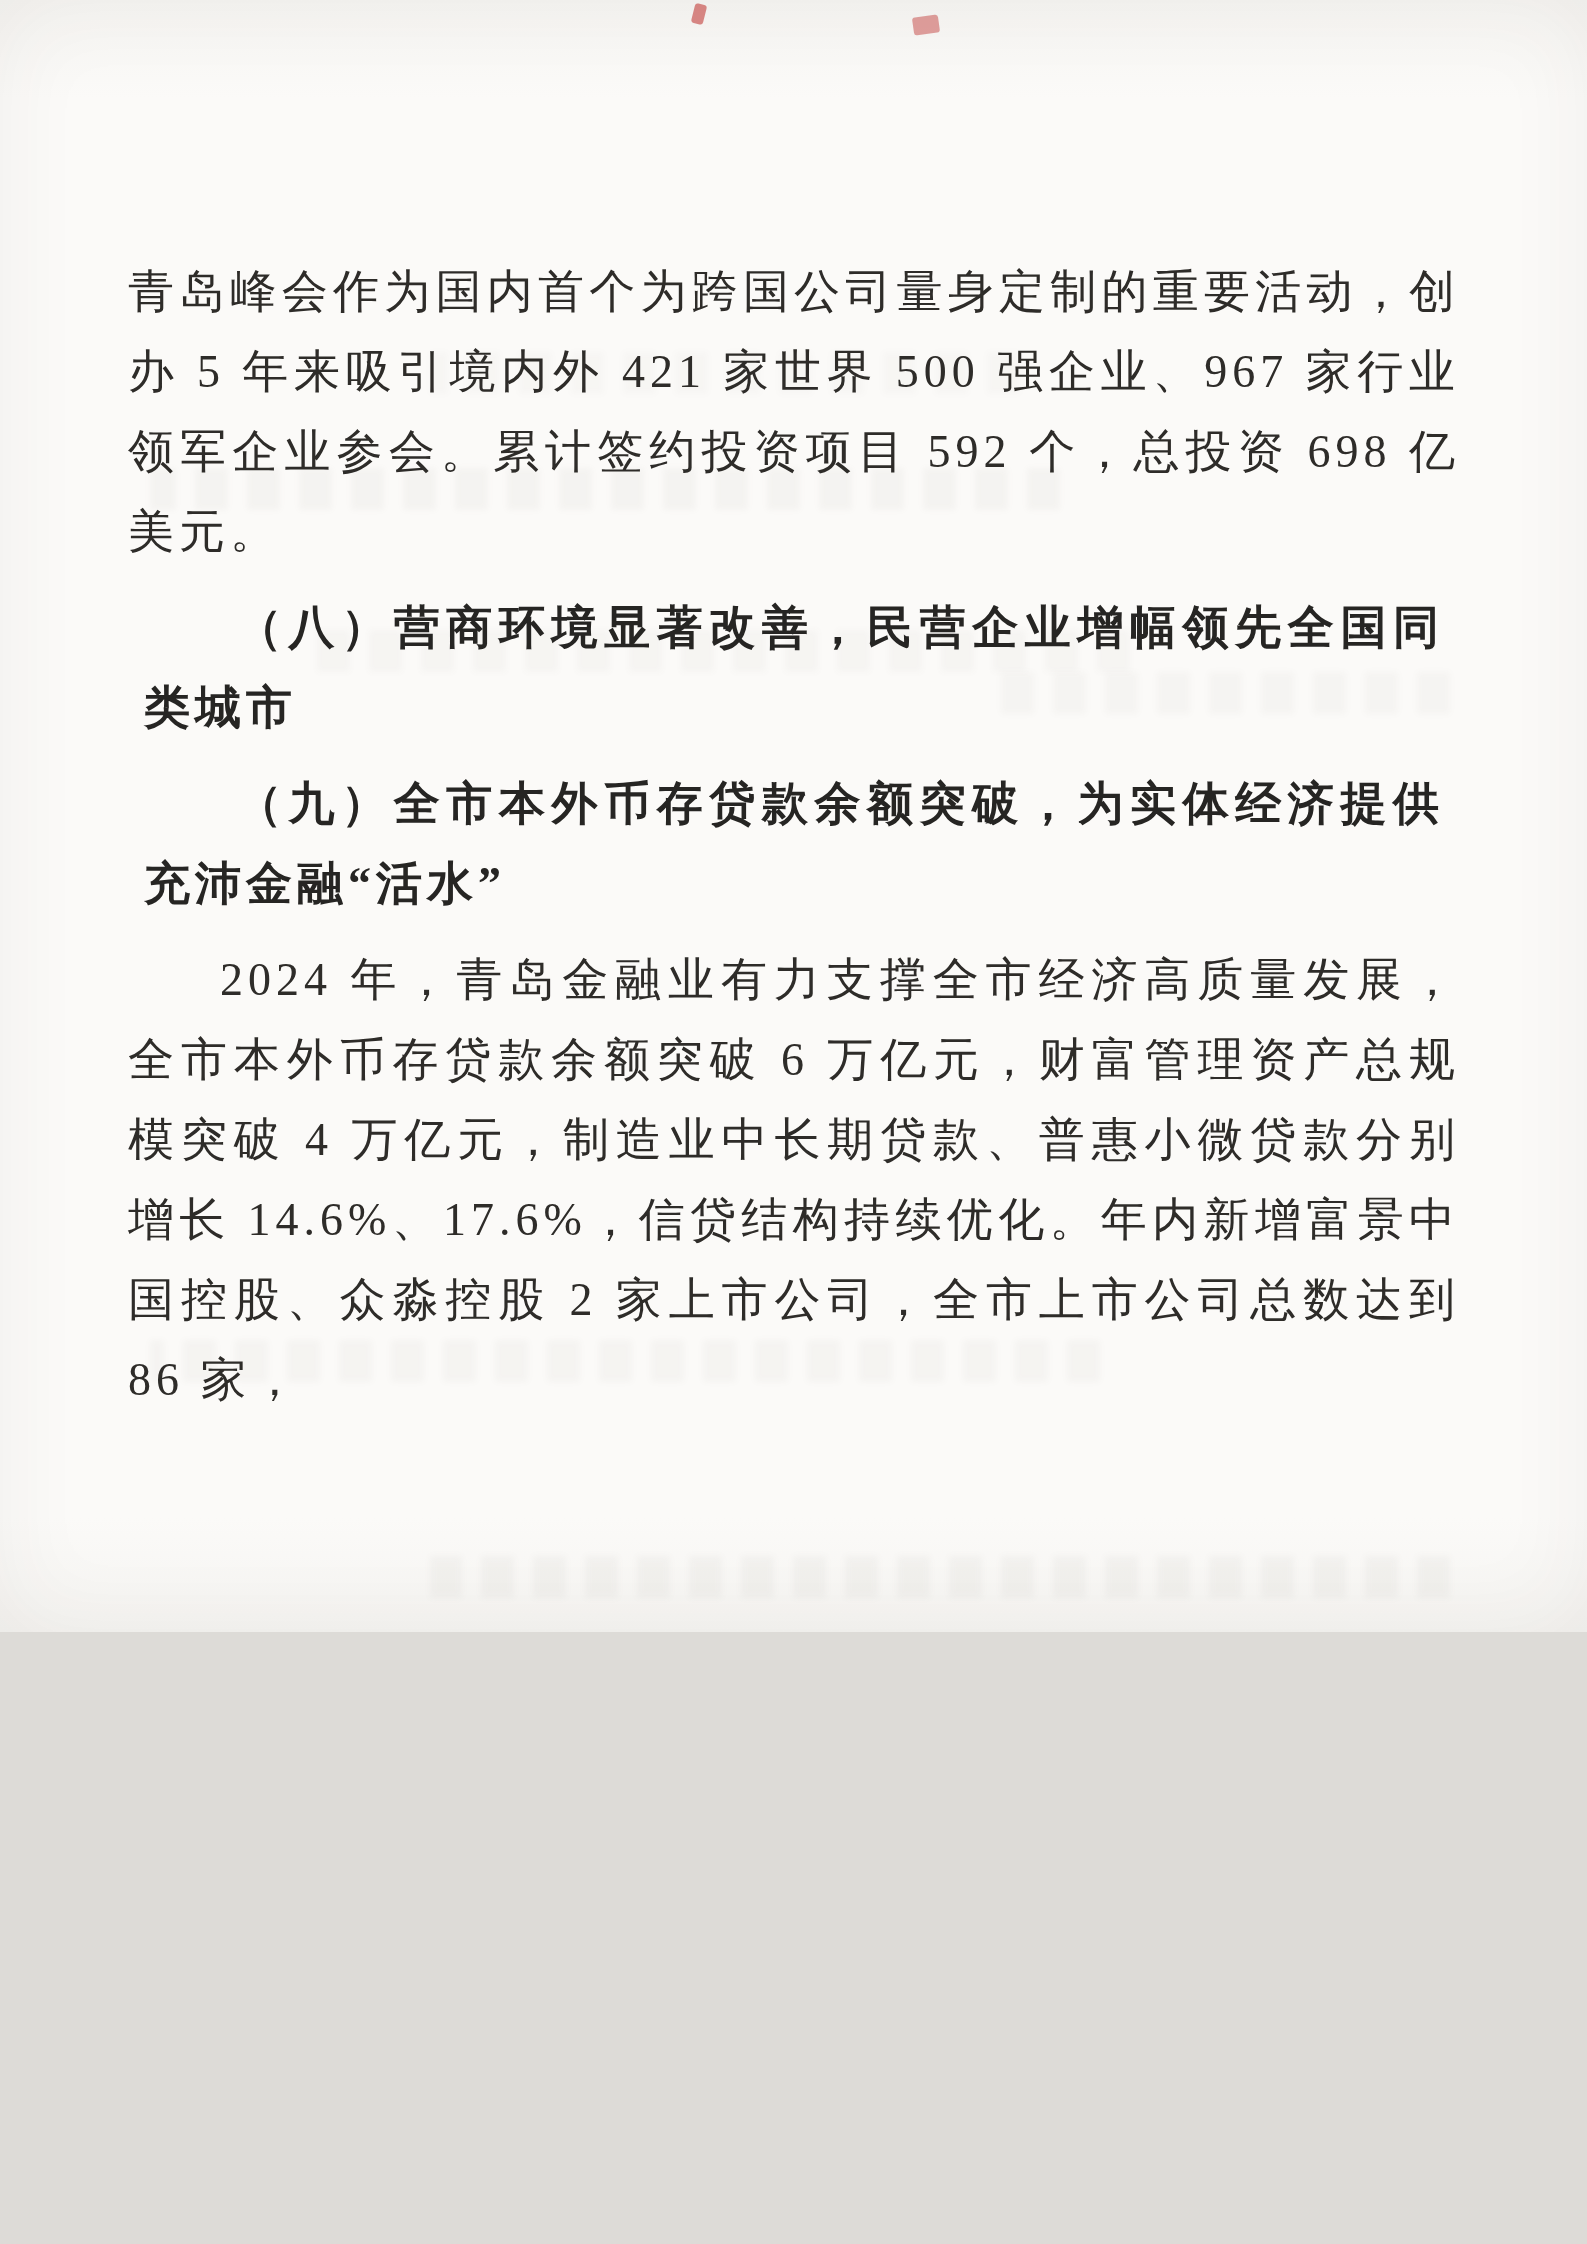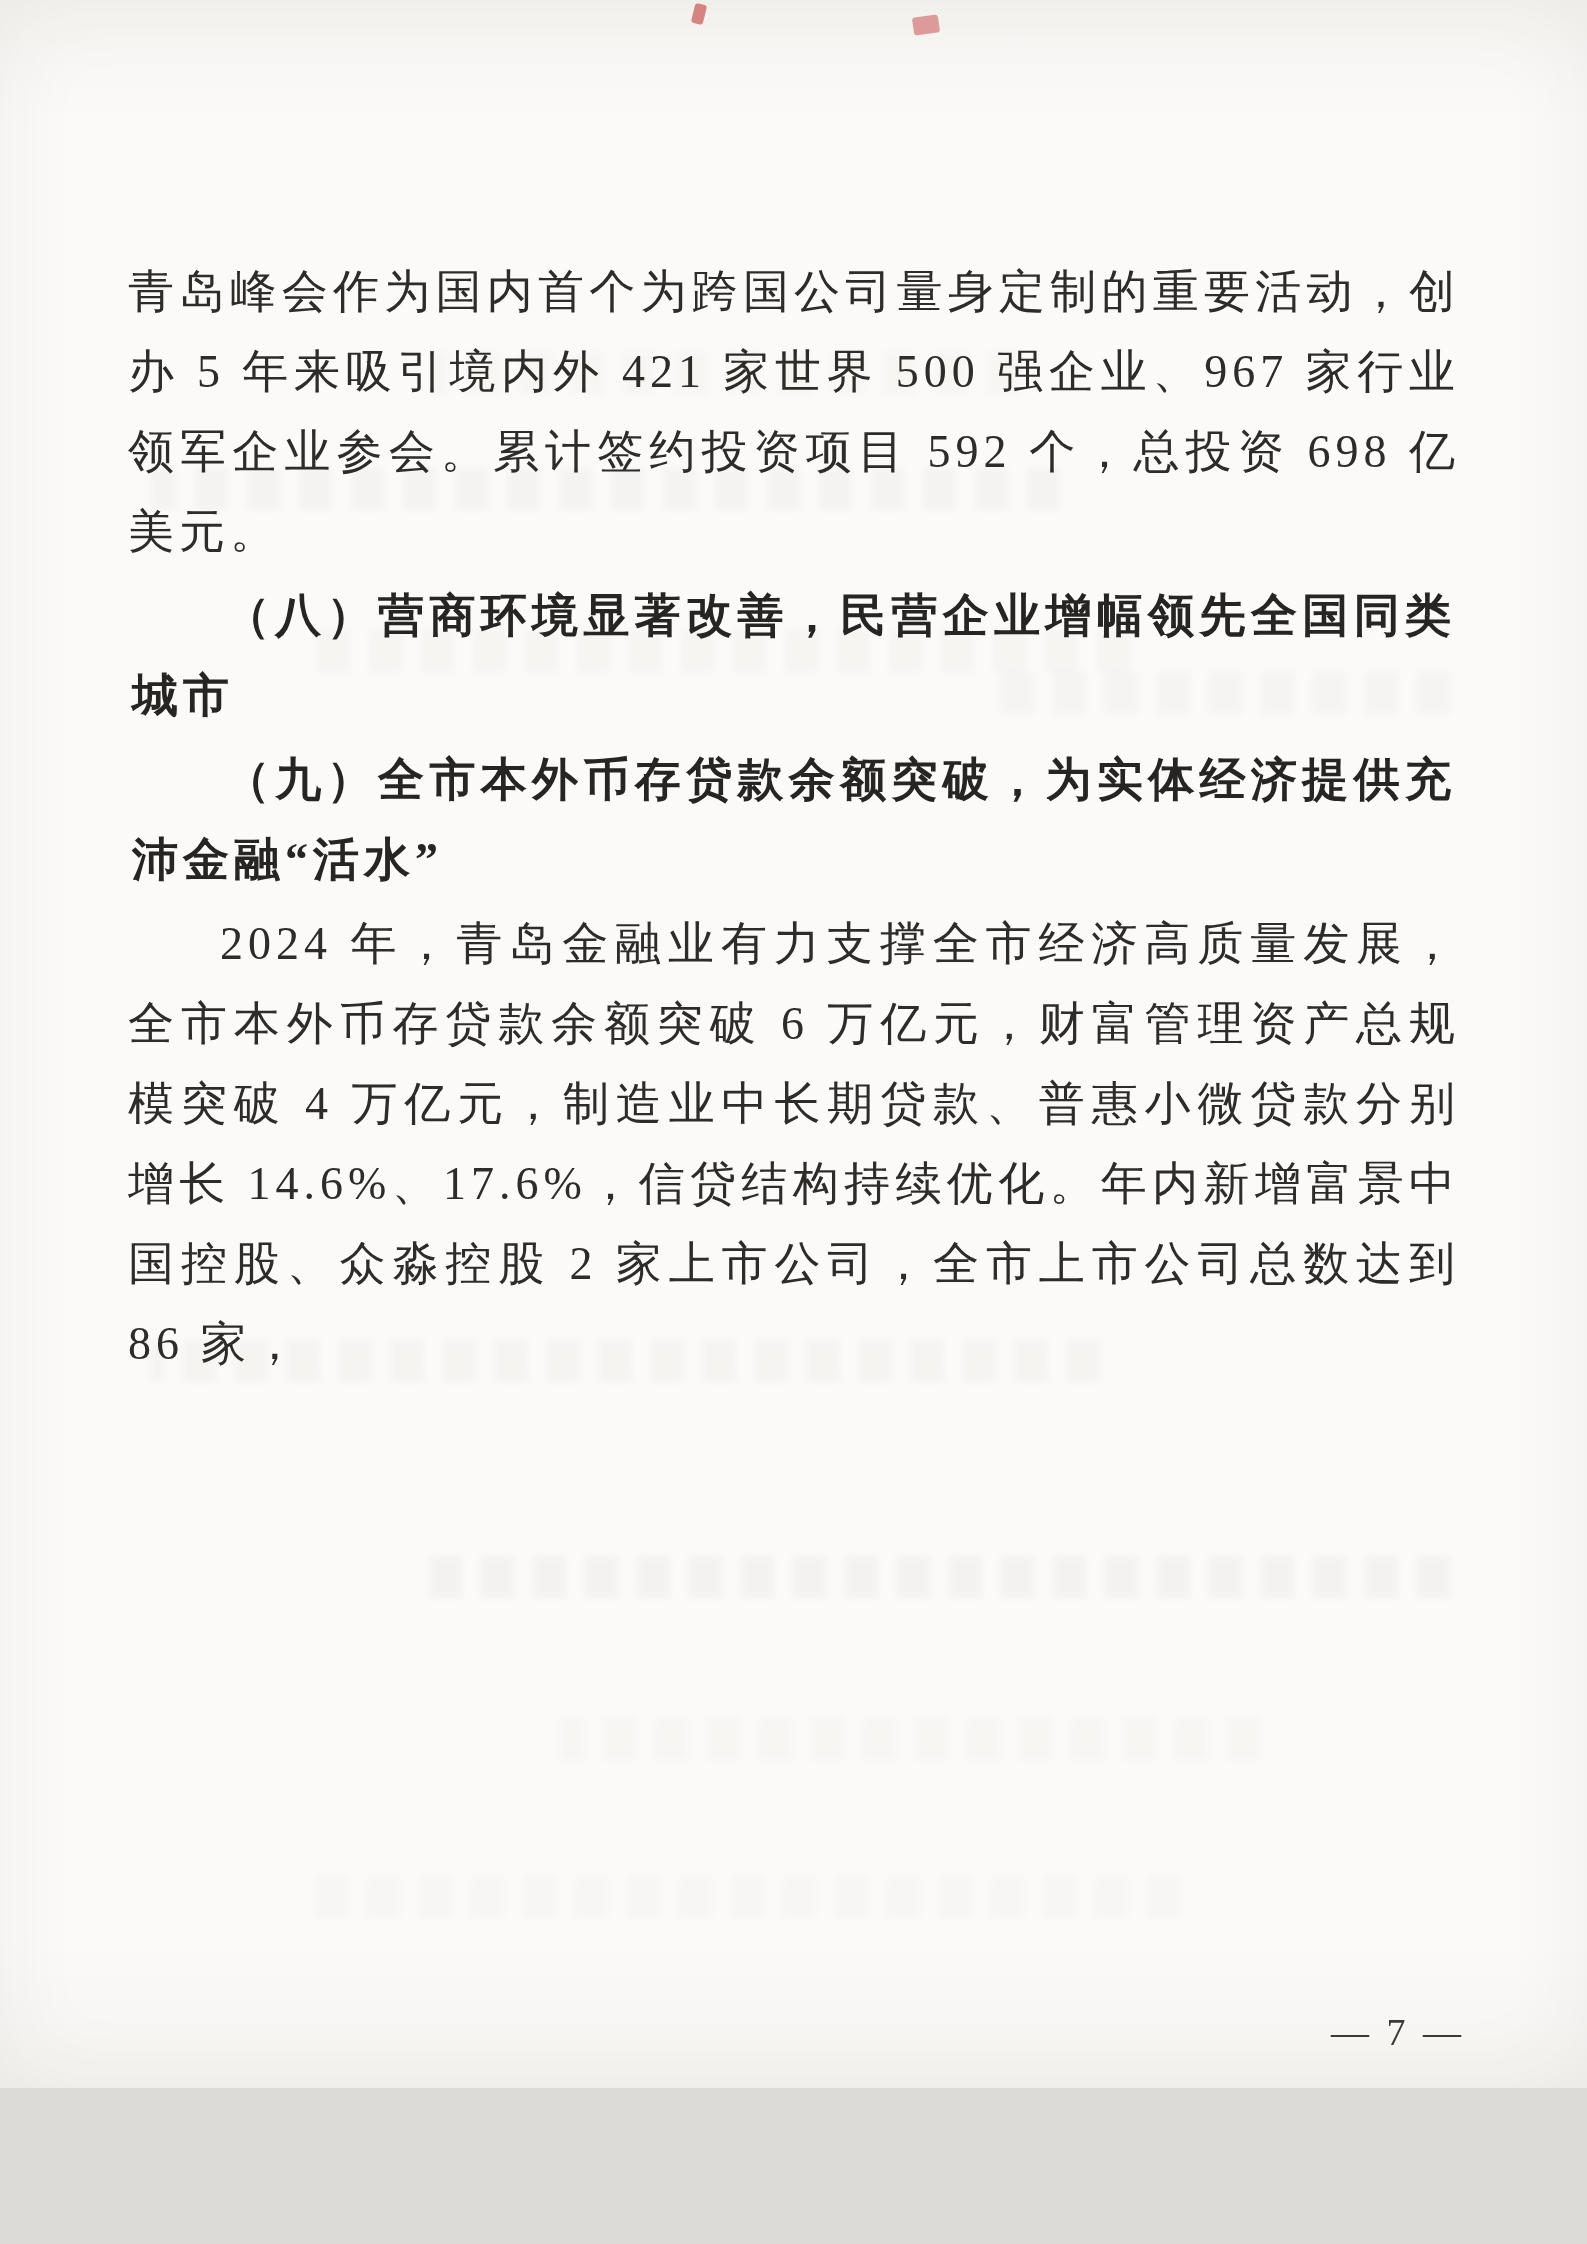--- a/index.html
+++ b/index.html
@@ -1,21 +1,21 @@
 <!DOCTYPE html>
 <html lang="zh"><head>
 <meta charset="utf-8">
 <style>
   html, body { margin: 0; padding: 0; }
   body { background: #dddbd7; }
 
   .page {
     position: relative;
     width: 1587px;
-    height: 2088px;
+    height: 1632px;
     margin: 0 auto;
     background: linear-gradient(180deg, #f6f5f2 0%, #fbfaf8 6%, #fbfaf8 93%, #f5f4f1 100%);
     box-shadow: inset 0 0 90px rgba(60,55,45,0.06);
     overflow: hidden;
     font-family: "Liberation Serif", "DejaVu Serif", serif;
   }
 
   
   .content {
     position: absolute;
@@ -25,21 +25,21 @@
     color: #2e2c29;
     font-size: 46px;
     line-height: 80px;
     letter-spacing: 5px;
     text-align: justify;
     text-align-last: left;
   }
   .para   { margin: 0; text-indent: 2em; }
   .para.no-indent { text-indent: 0; }
   .heading {
-    margin: 4px;
+    margin: 16px;
     font-size: 46px;
     font-weight: 700;
     text-indent: 2em;
     color: #262523;
   }
 
   
   .ghost {
     position: absolute;
     height: 42px;

